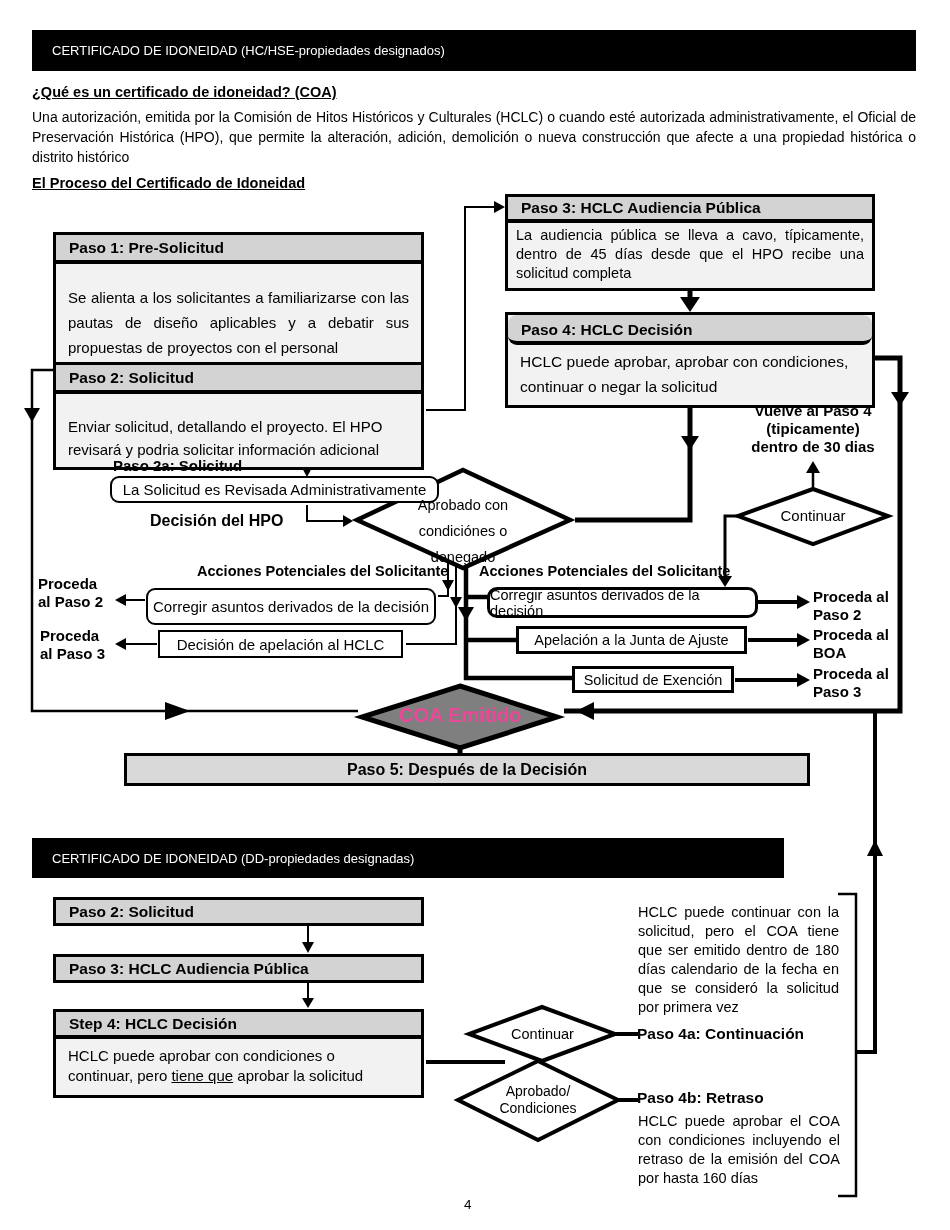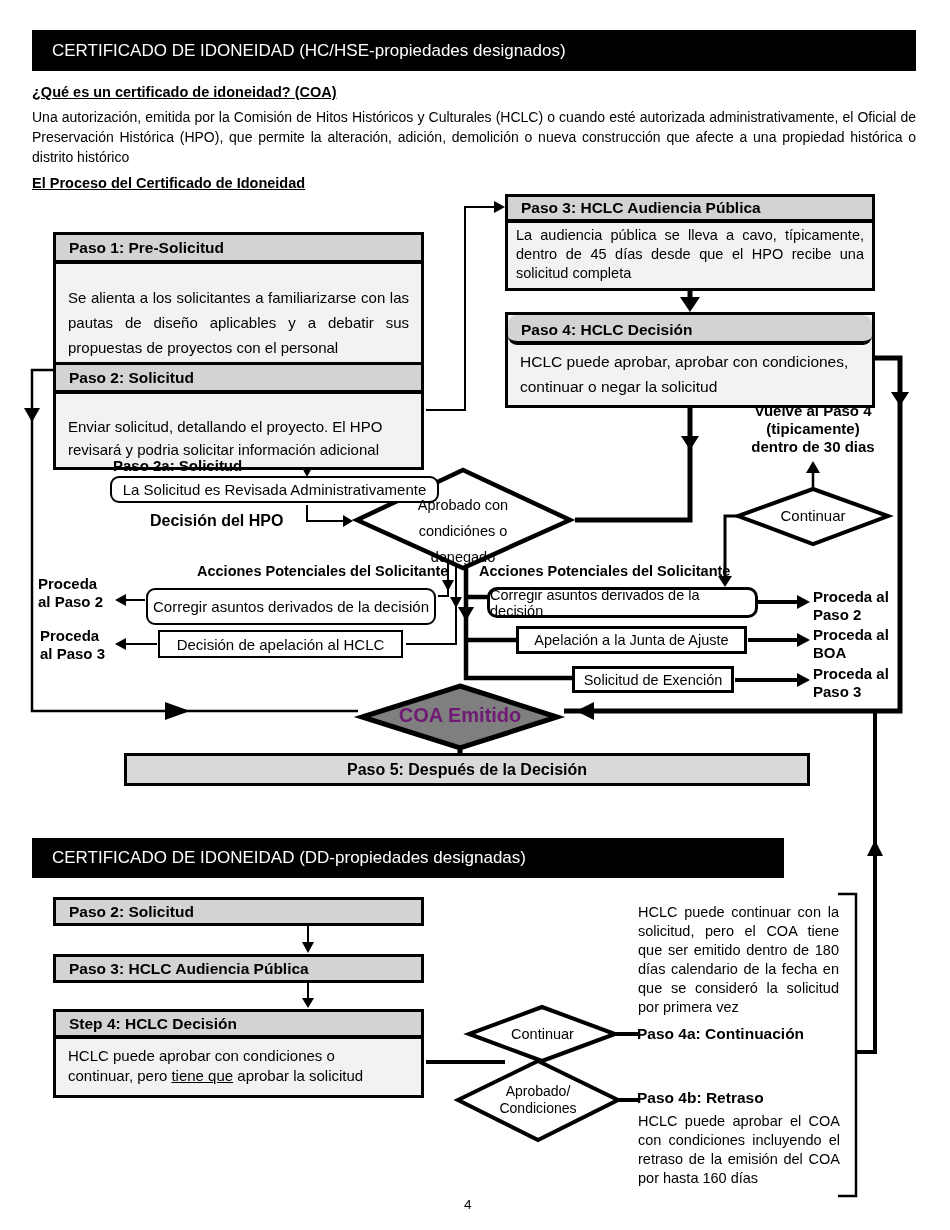--- a/index.html
+++ b/index.html
@@ -2,21 +2,21 @@
 <html><head>
 <meta charset="utf-8">
 <style>
   html,body{margin:0;padding:0;background:#ffffff;}
   #page{
     position:relative;width:950px;height:1230px;background:#ffffff;overflow:hidden;
     font-family:"Liberation Sans","DejaVu Sans",sans-serif;color:#000;
   }
   .abs{position:absolute;}
   .pre{white-space:pre-line;}
-  .banner{background:#000;color:#fff;font-size:17px;display:flex;align-items:center;padding-left:20px;box-sizing:border-box;}
+  .banner{background:#000;color:#fff;font-size:13px;display:flex;align-items:center;padding-left:20px;box-sizing:border-box;}
   .stepbox{border:3px solid #000;box-sizing:border-box;background:#f2f2f2;}
   .stephead{background:#d3d3d3;border-bottom:4px solid #000;font-weight:bold;font-size:15.5px;padding:4px 0 3px 13px;}
   .stepbody{font-size:15px;padding:21px 12px 6px 12px;}
   .headonly{border:3px solid #000;box-sizing:border-box;background:#d3d3d3;font-weight:bold;font-size:15.5px;padding:3px 0 0 13px;}
   .round-thin{border:2px solid #000;border-radius:9px;box-sizing:border-box;background:#fff;display:flex;align-items:center;justify-content:center;font-size:15px;}
   .round-thick{border:3.5px solid #000;border-radius:10px;box-sizing:border-box;background:#fff;display:flex;align-items:center;justify-content:center;font-size:14.5px;}
   .rect-thin{border:2.5px solid #000;box-sizing:border-box;background:#fff;display:flex;align-items:center;justify-content:center;font-size:15px;}
   .rect-thick{border:3.5px solid #000;box-sizing:border-box;background:#fff;display:flex;align-items:center;justify-content:center;font-size:14.5px;}
   .blabel{font-weight:bold;font-size:15px;line-height:18px;}
   .diam-text{text-align:center;}
@@ -182,21 +182,21 @@
   <div class="abs rect-thick" style="left:572px;top:666px;width:162px;height:27px;">
     <span>Solicitud de Exención</span>
   </div>
   <div class="abs pre blabel" style="left:813px;top:588px;width:95px;">Proceda al
 Paso 2</div>
   <div class="abs pre blabel" style="left:813px;top:626px;width:95px;">Proceda al
 BOA</div>
   <div class="abs pre blabel" style="left:813px;top:665px;width:95px;">Proceda al
 Paso 3</div>
 
-  <div class="abs diam-text" style="left:380px;top:704px;width:160px;font-size:20px;font-weight:bold;color:#701a75;">COA Emitido</div>
+  <div class="abs diam-text" style="left:380px;top:704px;width:160px;font-size:20px;font-weight:bold;color:#ec4899;">COA Emitido</div>
 
   <div class="abs" style="left:124px;top:753px;width:686px;height:33px;background:#d9d9d9;border:3px solid #000;box-sizing:border-box;display:flex;align-items:center;justify-content:center;font-size:16px;font-weight:bold;">
     <span>Paso 5: Después de la Decisión</span>
   </div>
 
   <div class="abs banner" style="left:32px;top:838px;width:752px;height:40px;">
     <span>CERTIFICADO DE IDONEIDAD (DD-propiedades designadas)</span>
   </div>
 
   <div class="abs headonly" style="left:53px;top:897px;width:371px;height:29px;">Paso 2: Solicitud</div>

